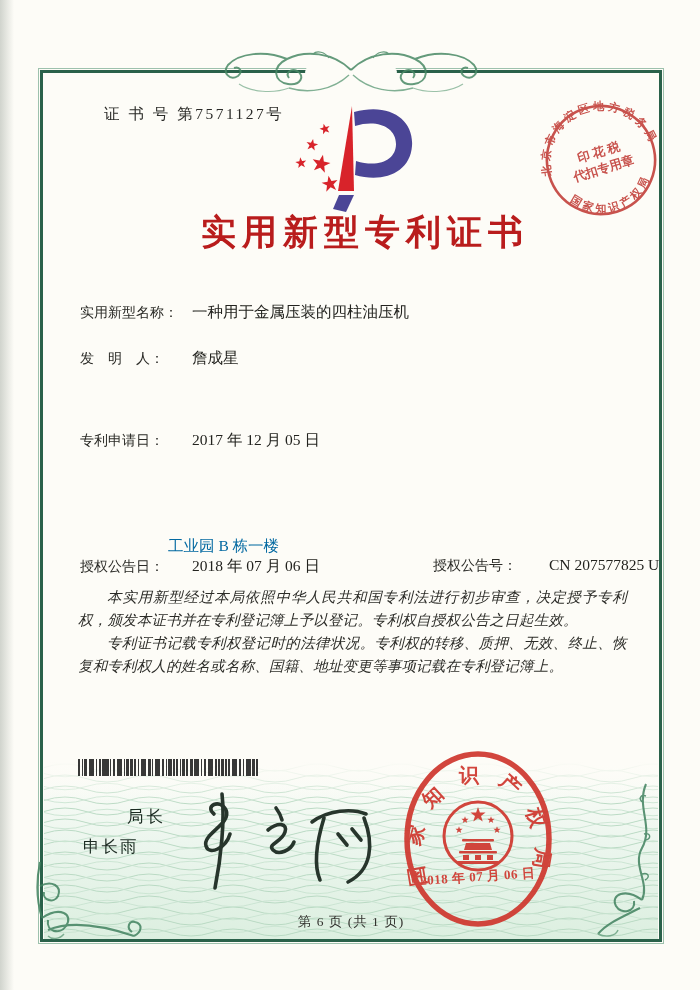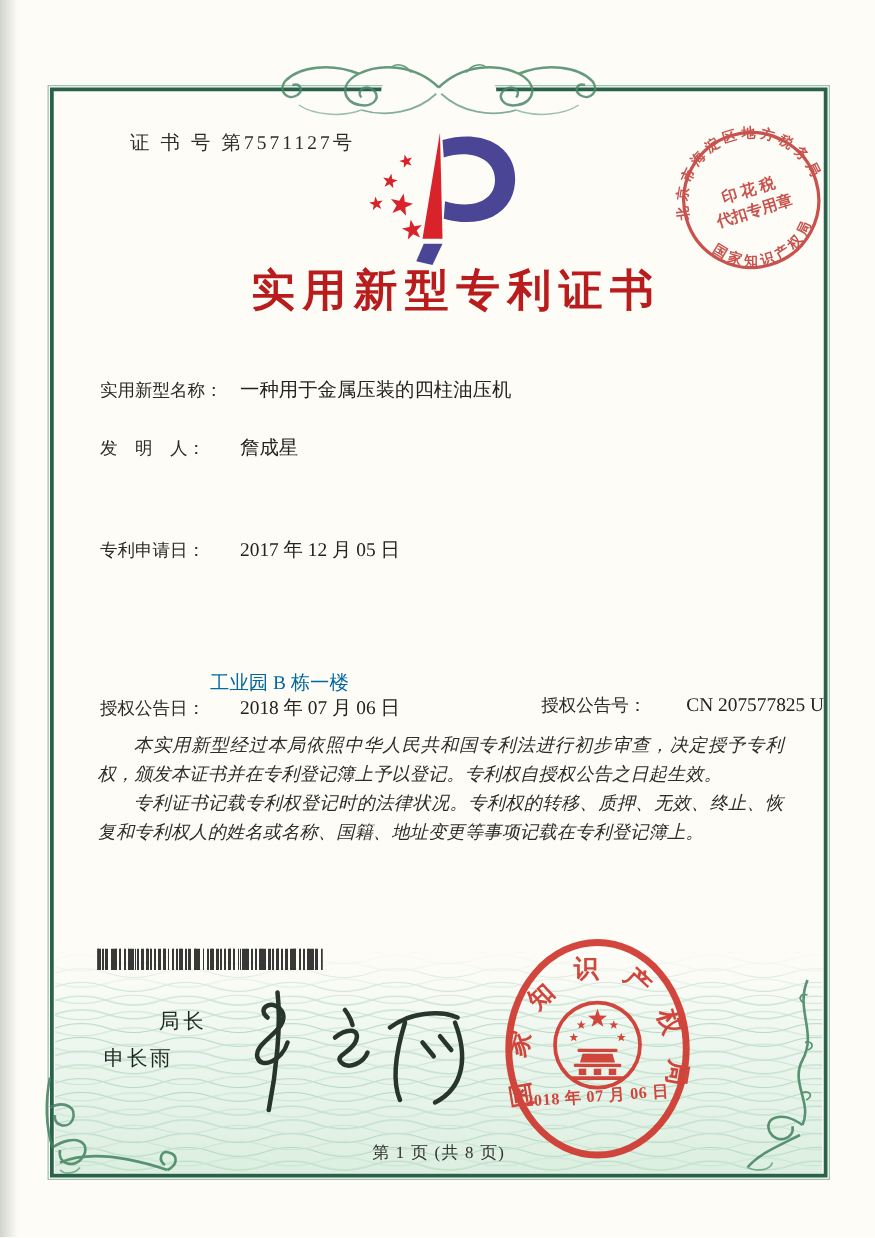--- a/index.html
+++ b/index.html
@@ -216,15 +216,15 @@
       <path d="M50 2 C40 26 58 44 46 66 C36 84 54 100 46 118"></path>
       <path d="M50 14 C44 12 42 18 47 20" stroke-width="1.4"></path>
       <path d="M48 52 C54 50 56 56 50 58" stroke-width="1.4"></path>
       <path d="M46 118 C30 106 14 112 20 124 C25 133 40 130 38 119"></path>
       <path d="M44 126 C24 136 10 142 2 152"></path>
       <path d="M2 152 C10 156 20 154 22 148" stroke-width="1.4" stroke="#6ca383"></path>
       <path d="M46 92 C52 90 55 95 49 98" stroke-width="1.4"></path>
     </g>
   </svg>
 
-  <div class="footer">第 1 页 (共 8 页)</div>
+  <div class="footer">第 6 页 (共 1 页)</div>
 
 </div>
 
 </body></html>

